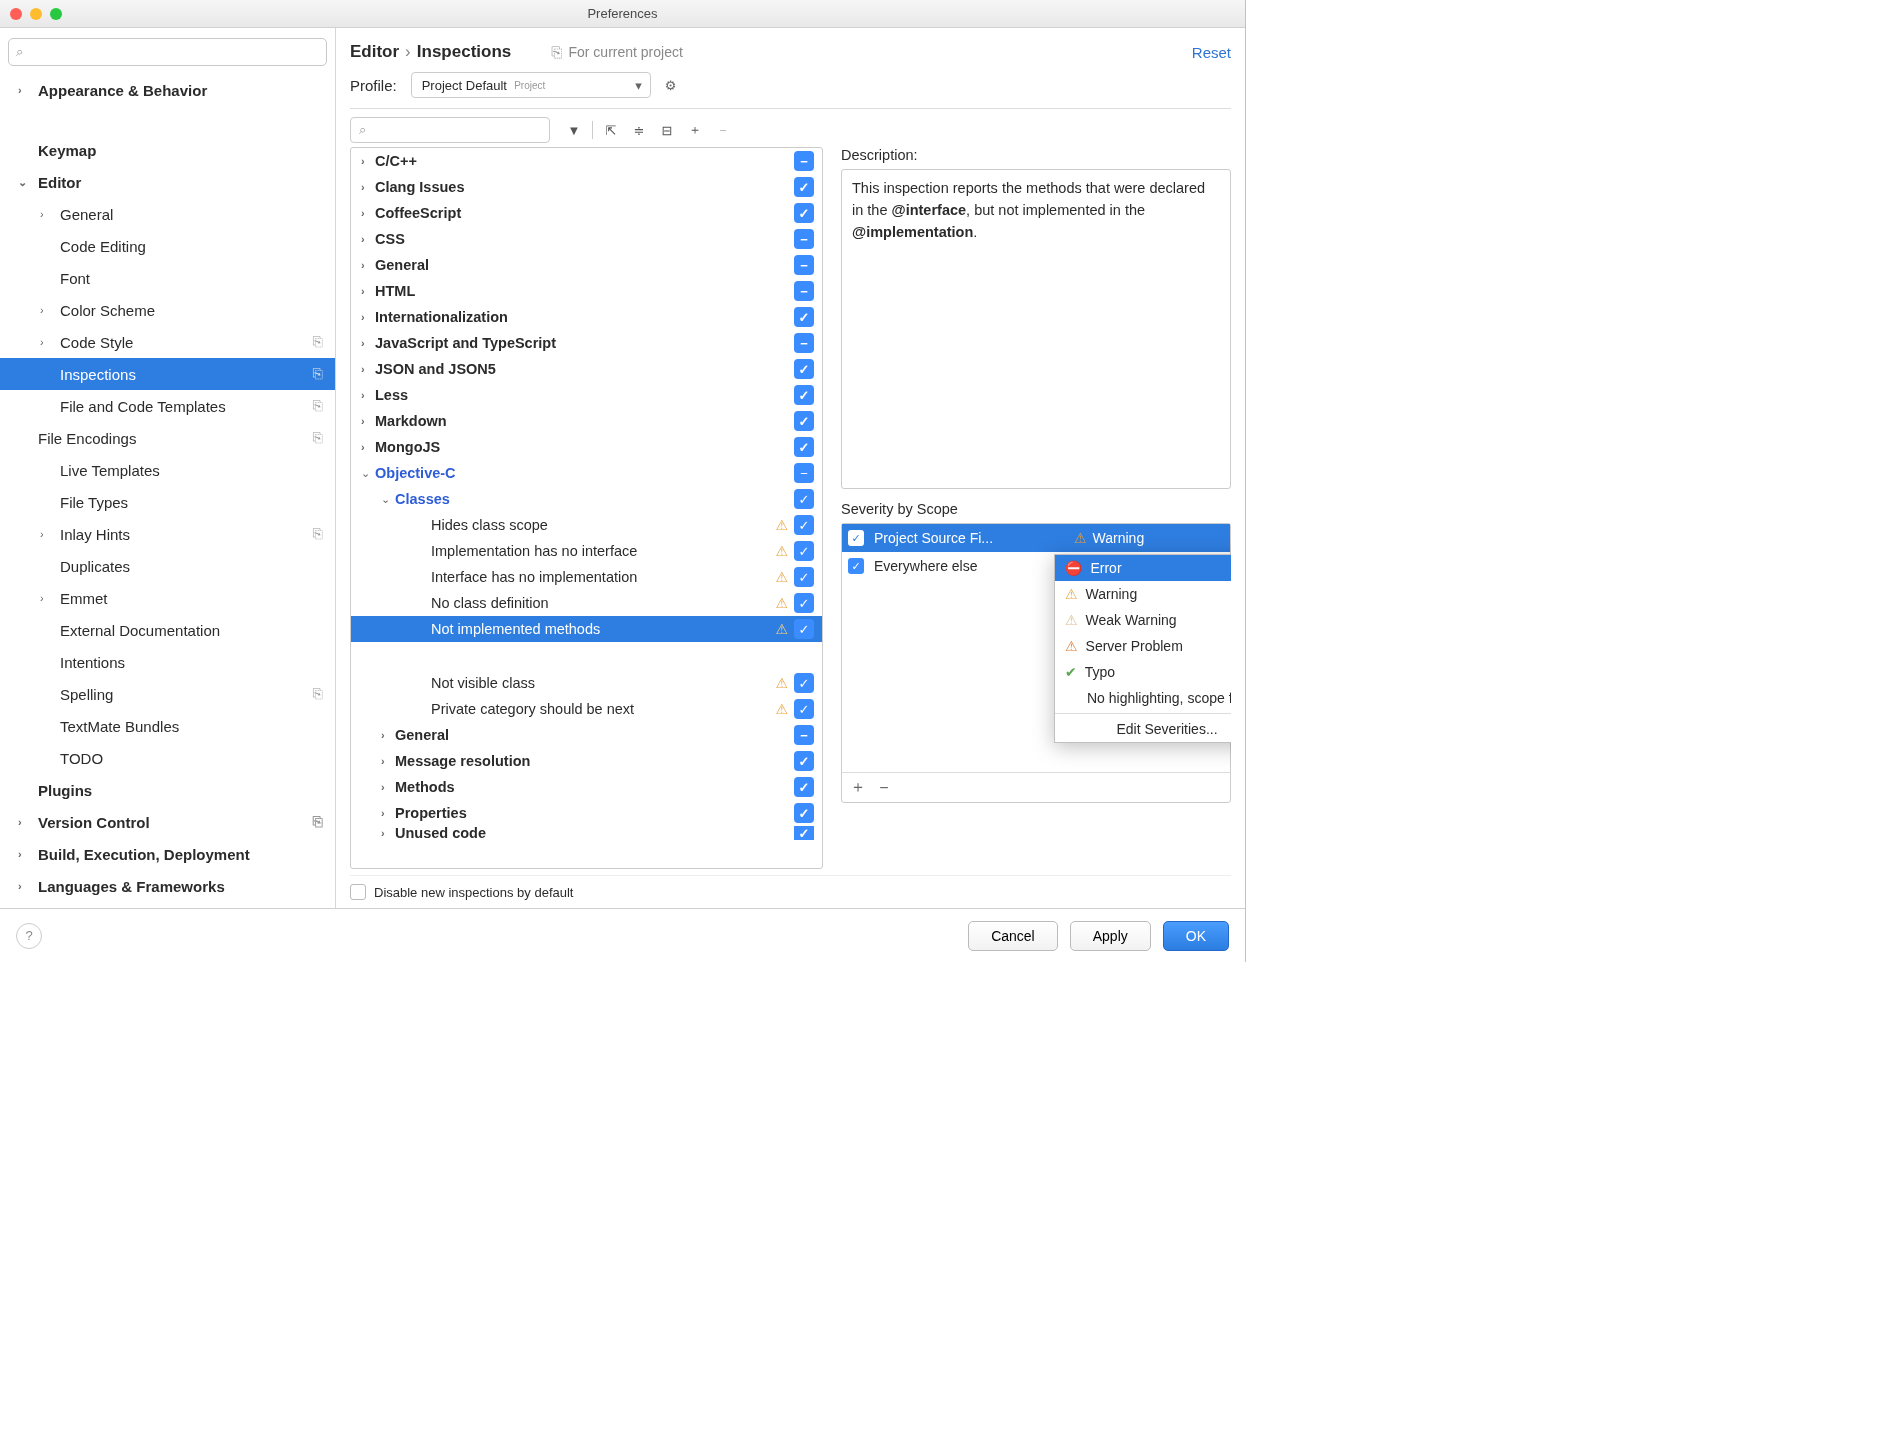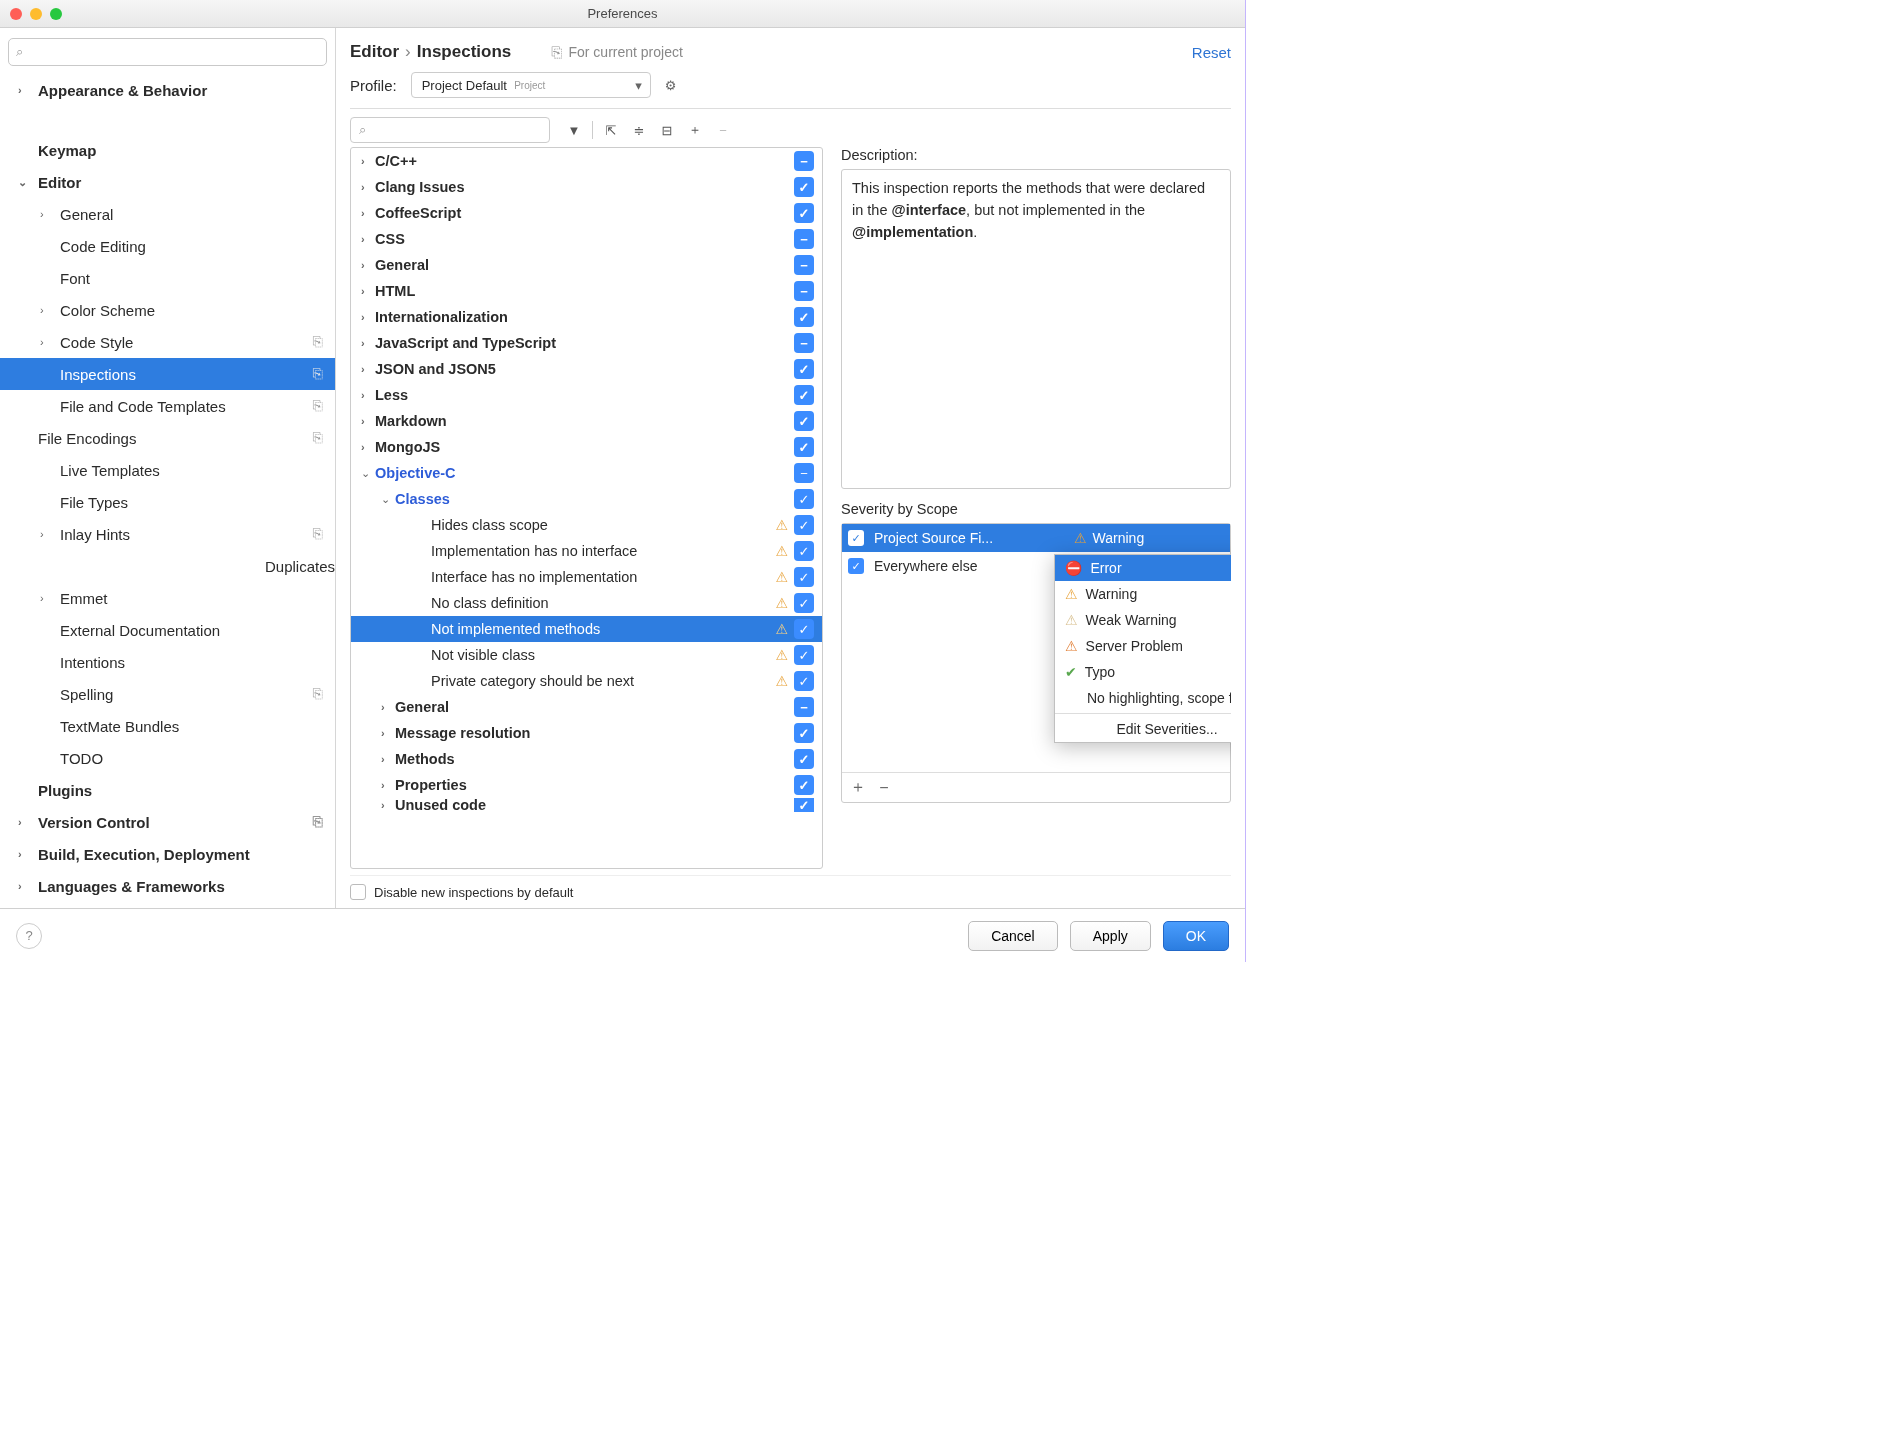--- a/index.html
+++ b/index.html
@@ -176,21 +176,21 @@
           </div>
           <div class="tree-row" style="padding-left: 40px;">
             <span class="tree-arrow hidden"></span>
             <span>File Types</span>
           </div>
           <div class="tree-row" style="padding-left: 40px;">
             <span class="tree-arrow ">›</span>
             <span>Inlay Hints</span>
             <span class="copy-icon">⎘</span>
           </div>
-          <div class="tree-row" style="padding-left: 56px; justify-content: flex-end;">
+          <div class="tree-row" style="padding-left: 40px;">
             <span class="tree-arrow hidden"></span>
             <span>Duplicates</span>
           </div>
           <div class="tree-row" style="padding-left: 40px;">
             <span class="tree-arrow ">›</span>
             <span>Emmet</span>
           </div>
           <div class="tree-row" style="padding-left: 40px;">
             <span class="tree-arrow hidden"></span>
             <span>External Documentation</span>
@@ -362,21 +362,21 @@
               <span class="insp-label">No class definition</span>
               <span class="insp-warn">⚠</span>
               <span class="insp-check chk-on">✓</span>
             </div>
             <div class="insp-row selected" style="padding-left: 66px;">
               <span class="insp-arrow"></span>
               <span class="insp-label">Not implemented methods</span>
               <span class="insp-warn">⚠</span>
               <span class="insp-check chk-on">✓</span>
             </div>
-            <div class="insp-row" style="padding-left: 66px;">
+            <div class="insp-row" style="padding-left: 66px; margin-top: 28px;">
               <span class="insp-arrow"></span>
               <span class="insp-label">Not visible class</span>
               <span class="insp-warn">⚠</span>
               <span class="insp-check chk-on">✓</span>
             </div>
             <div class="insp-row" style="padding-left: 66px;">
               <span class="insp-arrow"></span>
               <span class="insp-label">Private category should be next</span>
               <span class="insp-warn">⚠</span>
               <span class="insp-check chk-on">✓</span>

